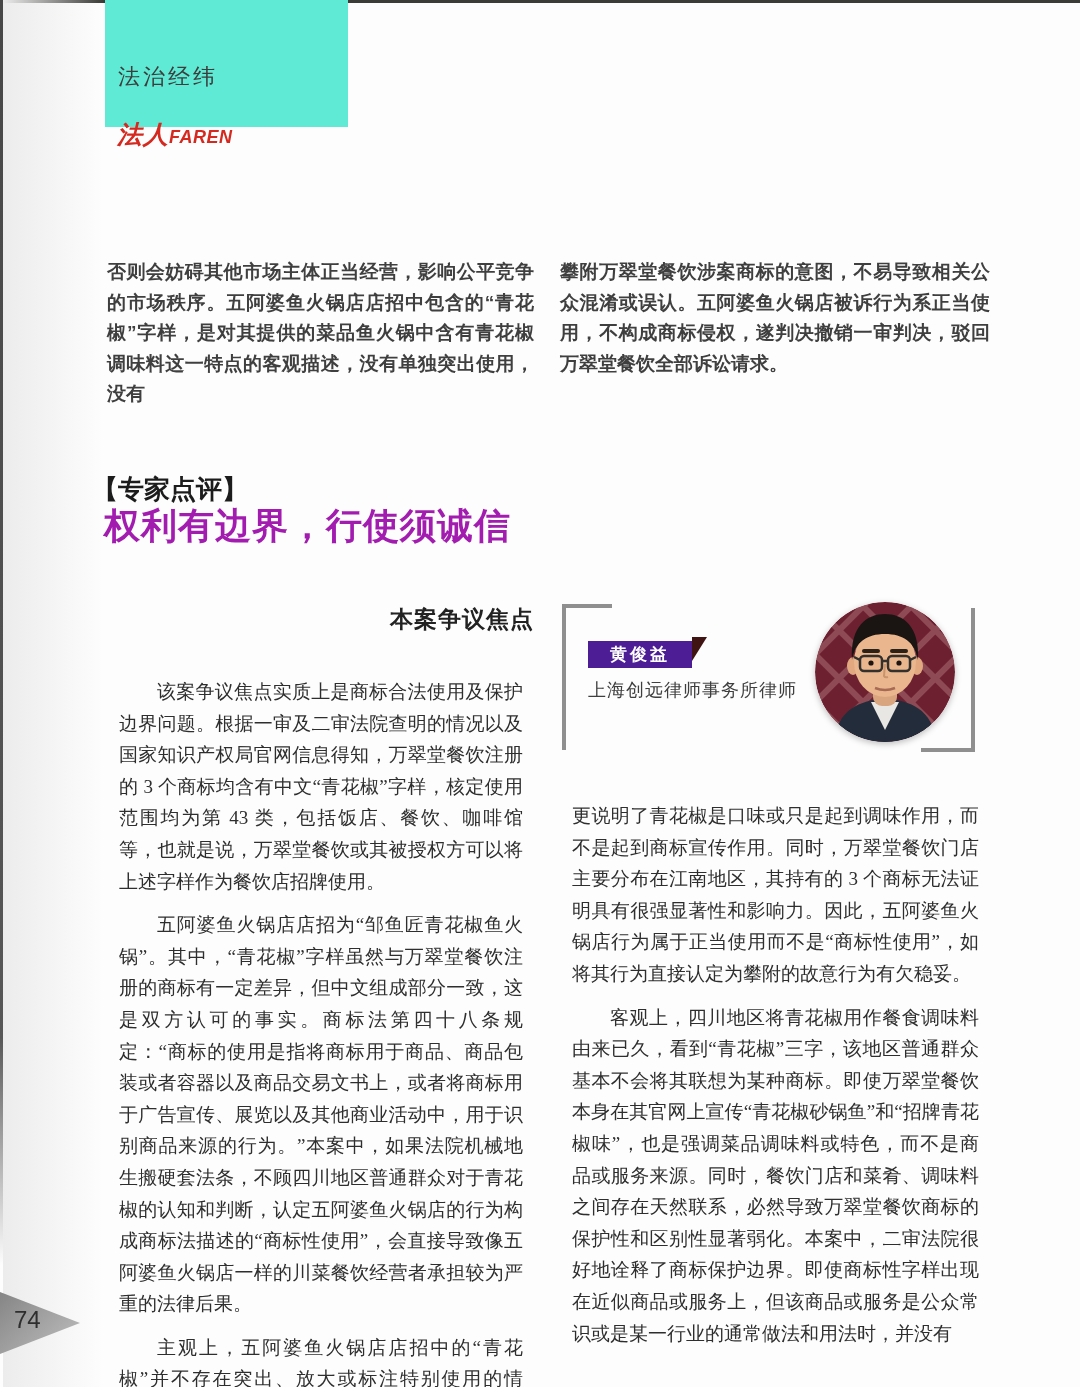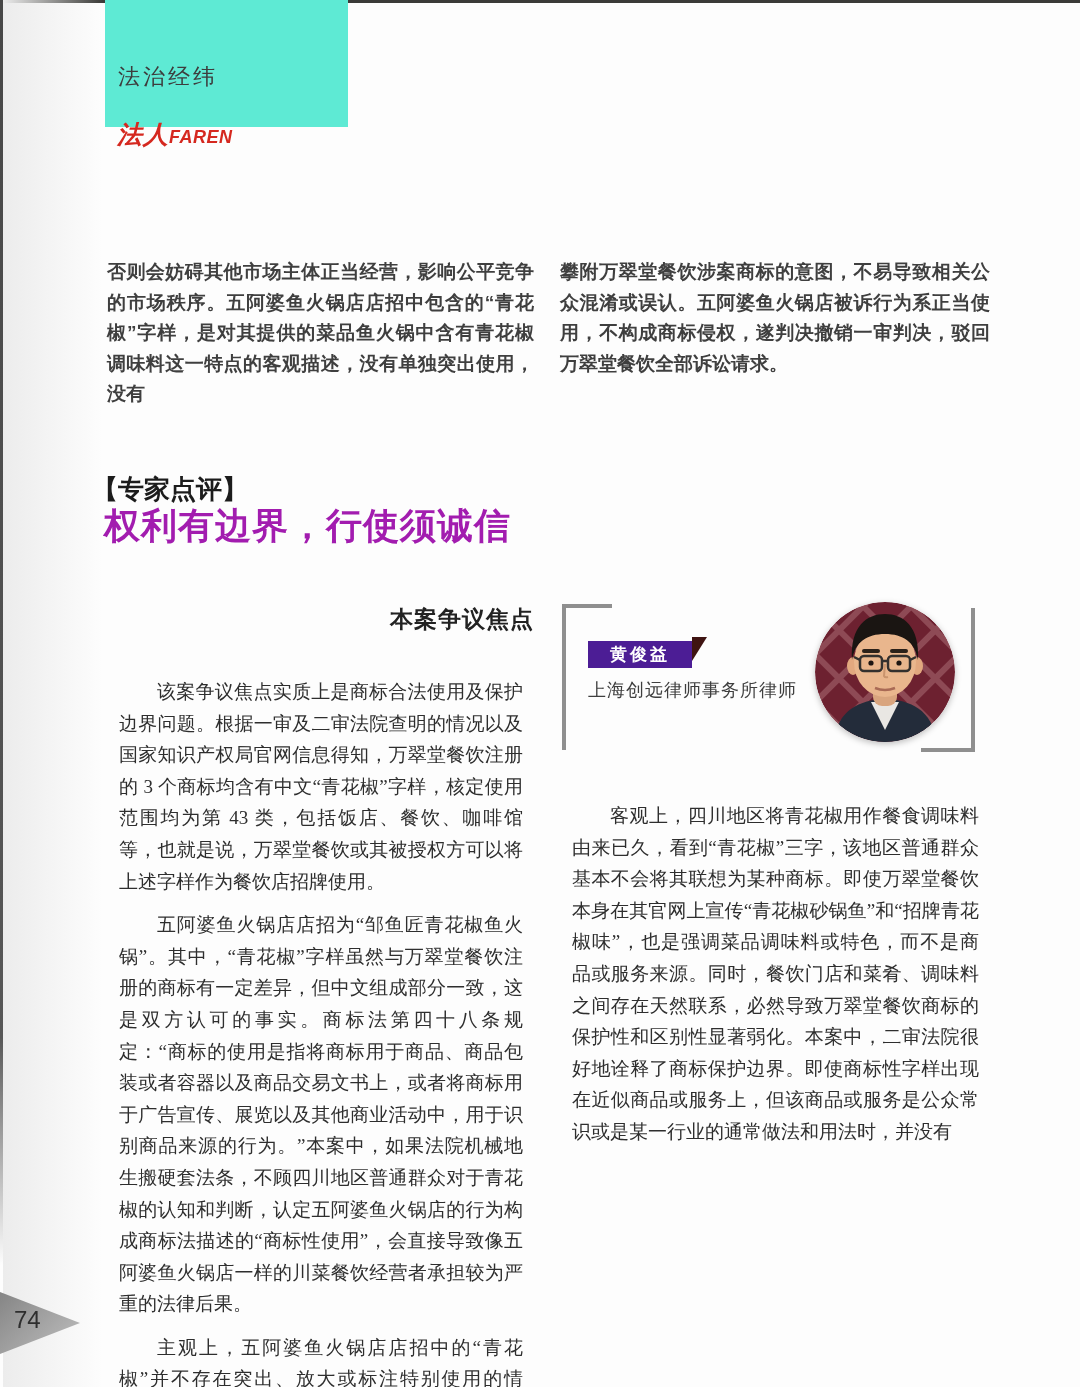--- a/index.html
+++ b/index.html
@@ -136,17 +136,18 @@
         <circle cx="56" cy="61" r="2.6" fill="#1c1512"></circle>
         <circle cx="84" cy="61" r="2.6" fill="#1c1512"></circle>
         <path d="M70,62 L69,74 Q70,76 73,75" fill="none" stroke="#c9946d" stroke-width="2"></path>
         <path d="M60,86 Q70,90 80,86" fill="none" stroke="#a96a55" stroke-width="2.5"></path>
       </g>
     </svg>
   </div>
 </div>
 
 <div class="comm-col comm-right commentary">
+  <p class="no-indent">更说明了青花椒是口味或只是起到调味作用，而不是起到商标宣传作用。同时，万翠堂餐饮门店主要分布在江南地区，其持有的 3 个商标无法证明具有很强显著性和影响力。因此，五阿婆鱼火锅店行为属于正当使用而不是“商标性使用”，如将其行为直接认定为攀附的故意行为有欠稳妥。</p>
   <p>客观上，四川地区将青花椒用作餐食调味料由来已久，看到“青花椒”三字，该地区普通群众基本不会将其联想为某种商标。即使万翠堂餐饮本身在其官网上宣传“青花椒砂锅鱼”和“招牌青花椒味”，也是强调菜品调味料或特色，而不是商品或服务来源。同时，餐饮门店和菜肴、调味料之间存在天然联系，必然导致万翠堂餐饮商标的保护性和区别性显著弱化。本案中，二审法院很好地诠释了商标保护边界。即使商标性字样出现在近似商品或服务上，但该商品或服务是公众常识或是某一行业的通常做法和用法时，并没有</p>
 </div>
 
 <div class="page-arrow"></div>
 <div class="page-number">74</div>
 
 </body></html>

